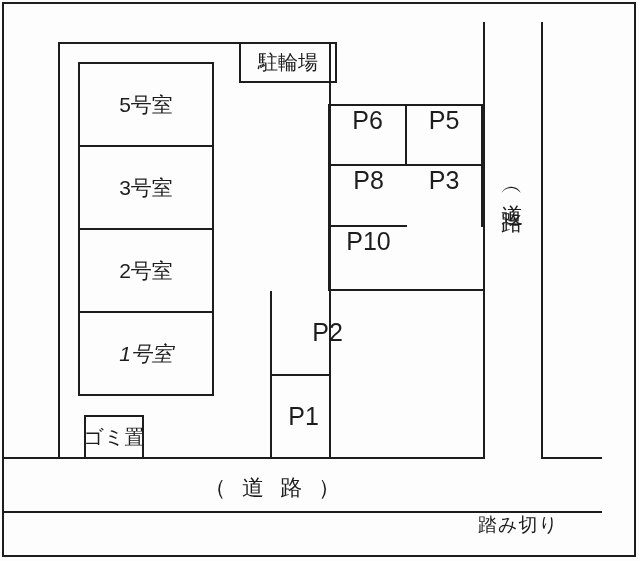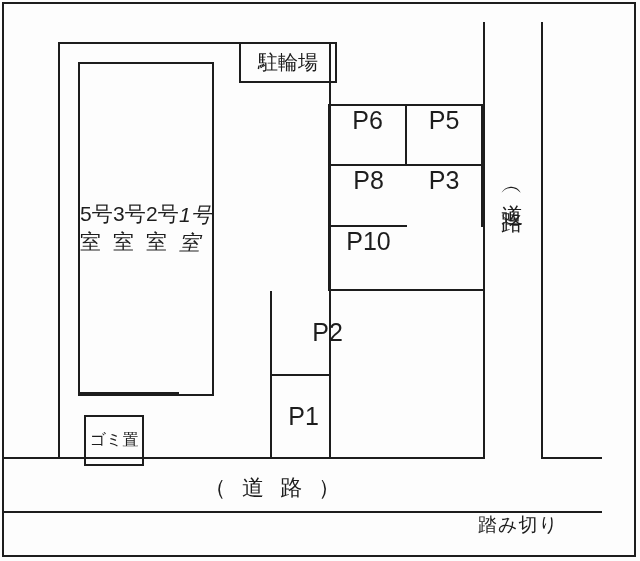--- a/index.html
+++ b/index.html
@@ -14,30 +14,30 @@
   .vline{position:absolute;width:2px;background:#1d1d1d;}
   .hline{position:absolute;height:2px;background:#1d1d1d;}
   .box{position:absolute;border:2px solid #1d1d1d;box-sizing:border-box;background:transparent;}
   .label{display:flex;align-items:center;justify-content:center;white-space:nowrap;margin-left:7px;}
   .abs{position:absolute;}
 
   #outer-border{position:absolute;top:2px;left:2px;width:634px;height:555px;
     border:2px solid #1d1d1d;box-sizing:border-box;}
 
   
-  #rooms{left:78px;top:62px;width:136px;height:334px;display:flex;flex-direction:row;}
+  #rooms{left:78px;top:62px;width:136px;height:334px;display:flex;flex-direction:column;}
   .room-cell{flex:1;display:flex;align-items:center;justify-content:center;
     font-size:21px;border-bottom:2px solid #1d1d1d;}
   .room-cell:last-child{border-bottom:none;font-style:italic;}
 
   
   #bike-shed{left:232px;top:42px;width:98px;height:41px;font-size:20px;}
 
   
-  #garbage{left:77px;top:415px;width:60px;height:51px;font-size:16px;}
+  #garbage{left:77px;top:415px;width:60px;height:44px;font-size:20px;}
 
   
   #parking-grid{left:328px;top:104px;width:157px;height:187px;
     display:grid;grid-template-columns:77px 1fr;grid-template-rows:60px 61px 1fr;}
   .pcell{display:flex;justify-content:center;font-size:25px;}
   .pcell.col1{border-right:2px solid #1d1d1d;}
   .pcell.rtop{border-bottom:2px solid #1d1d1d;}
 
   
   .side-spot{font-size:25px;}

